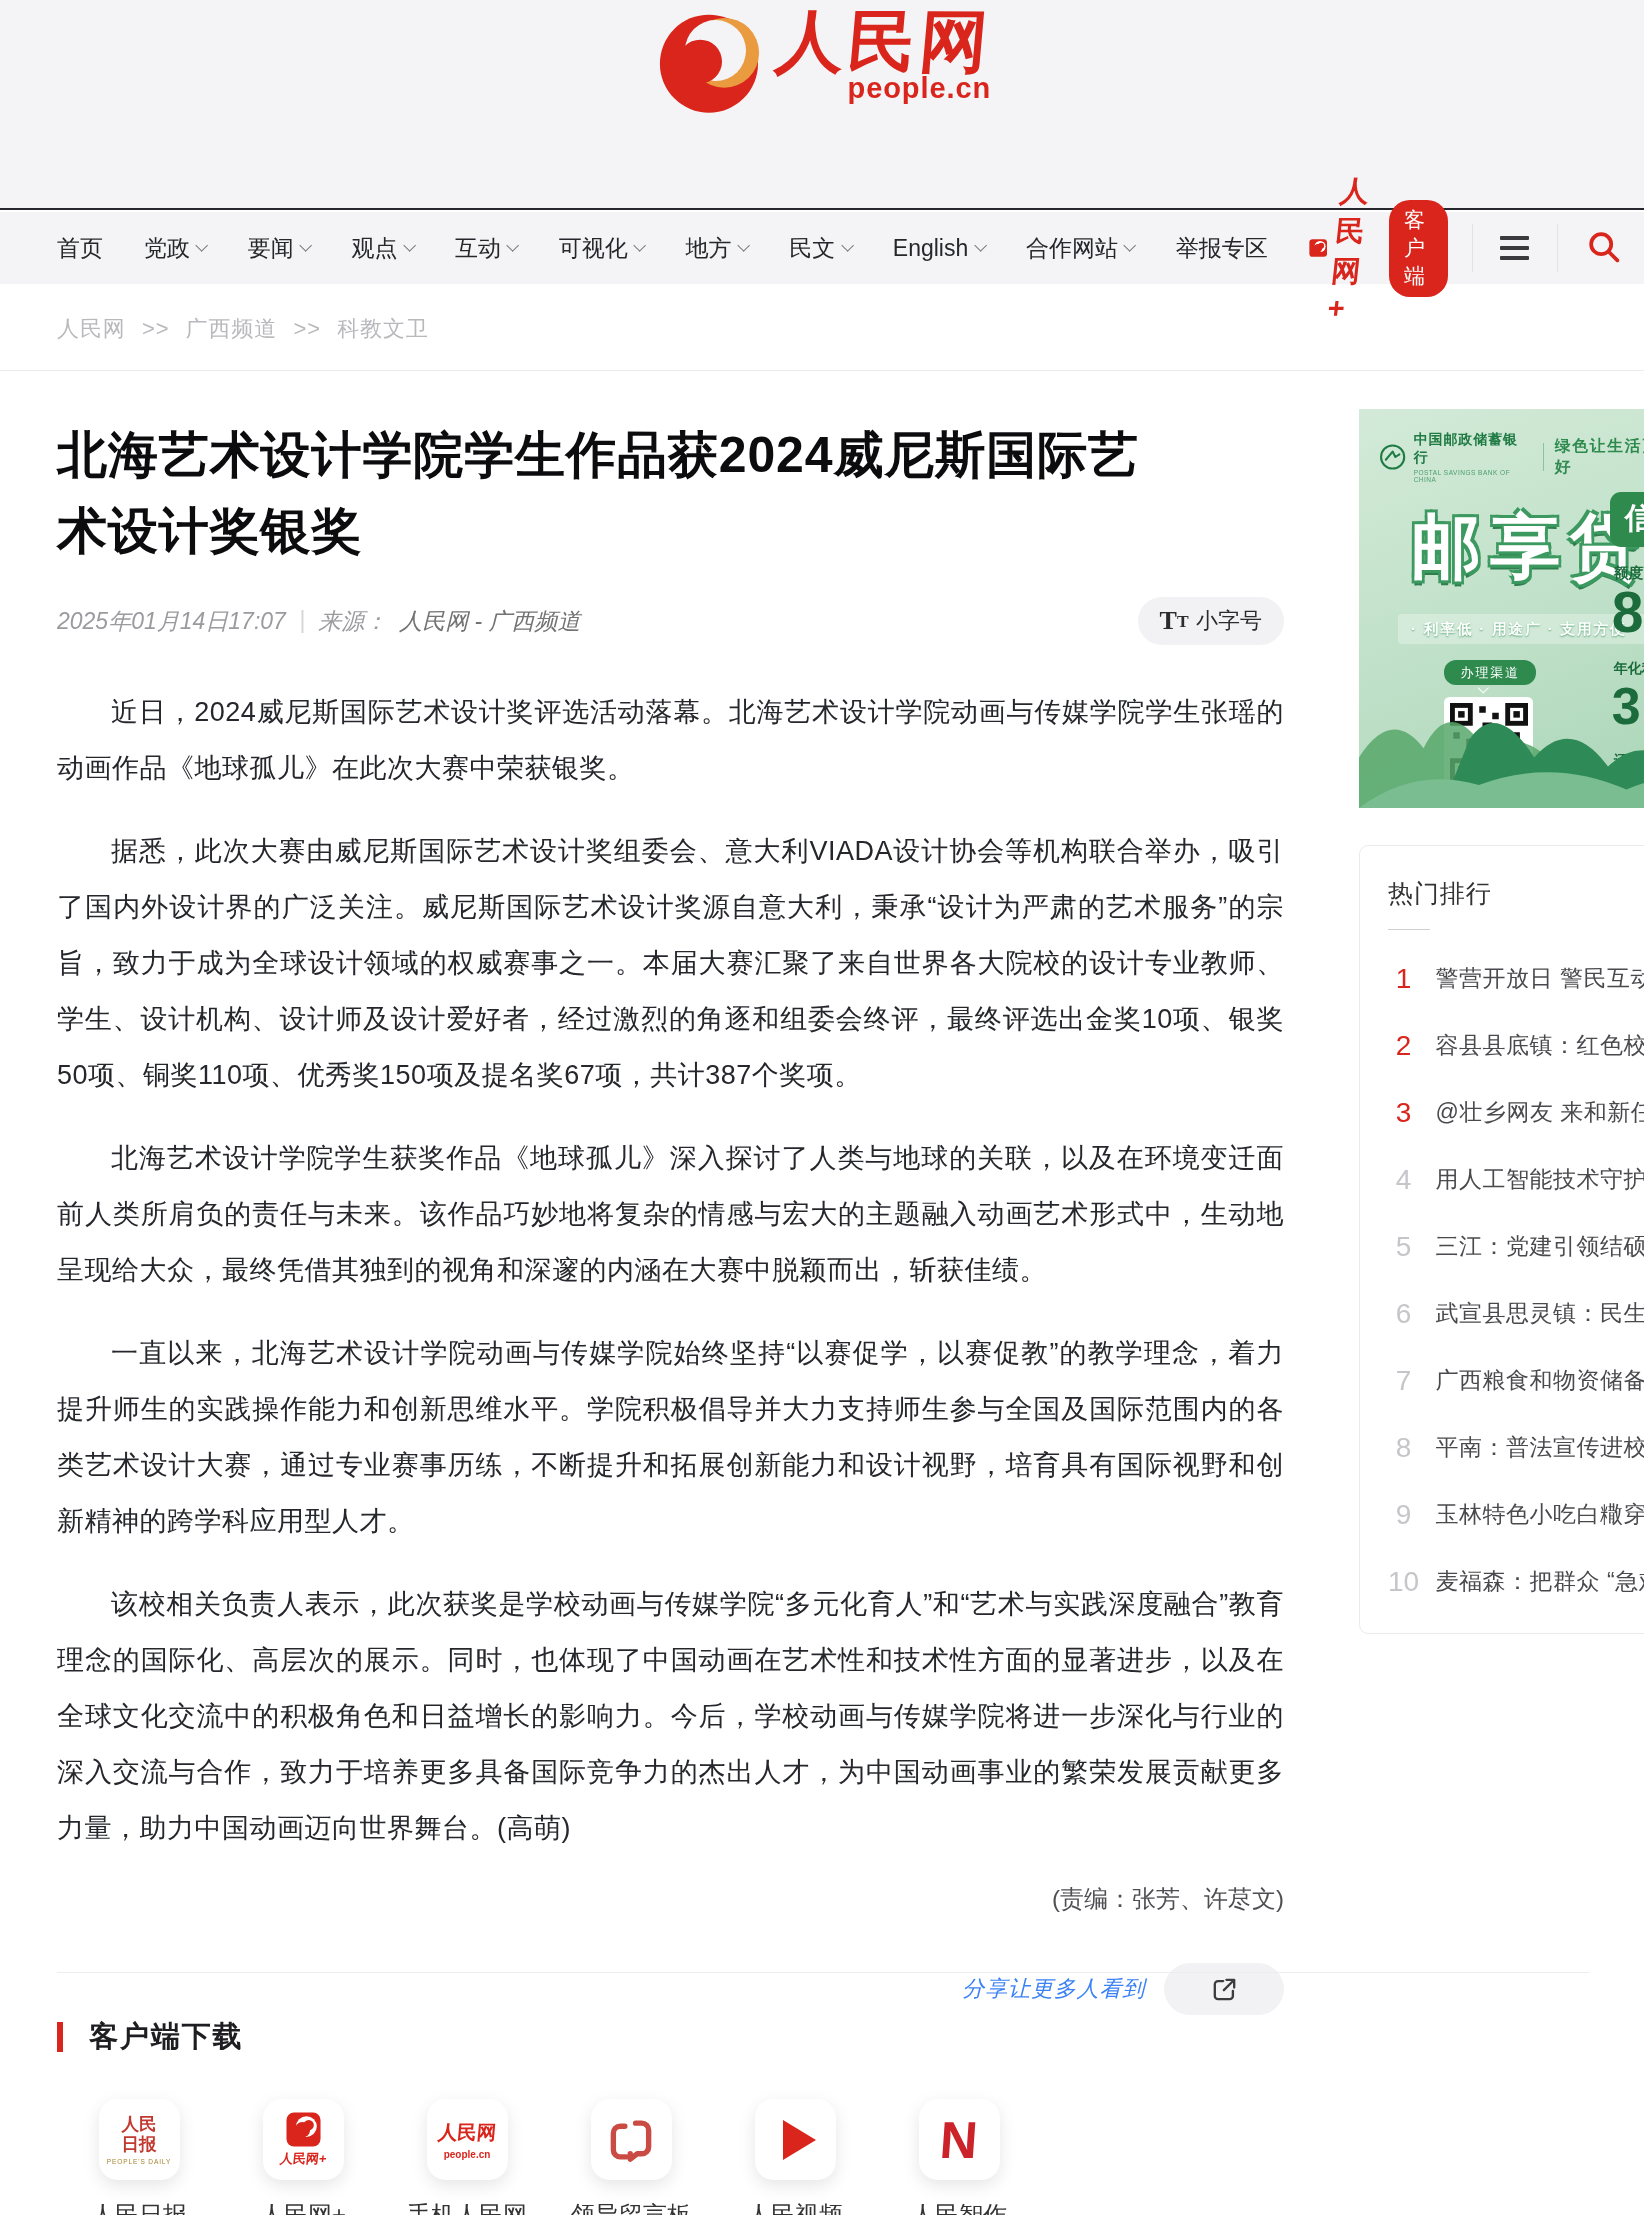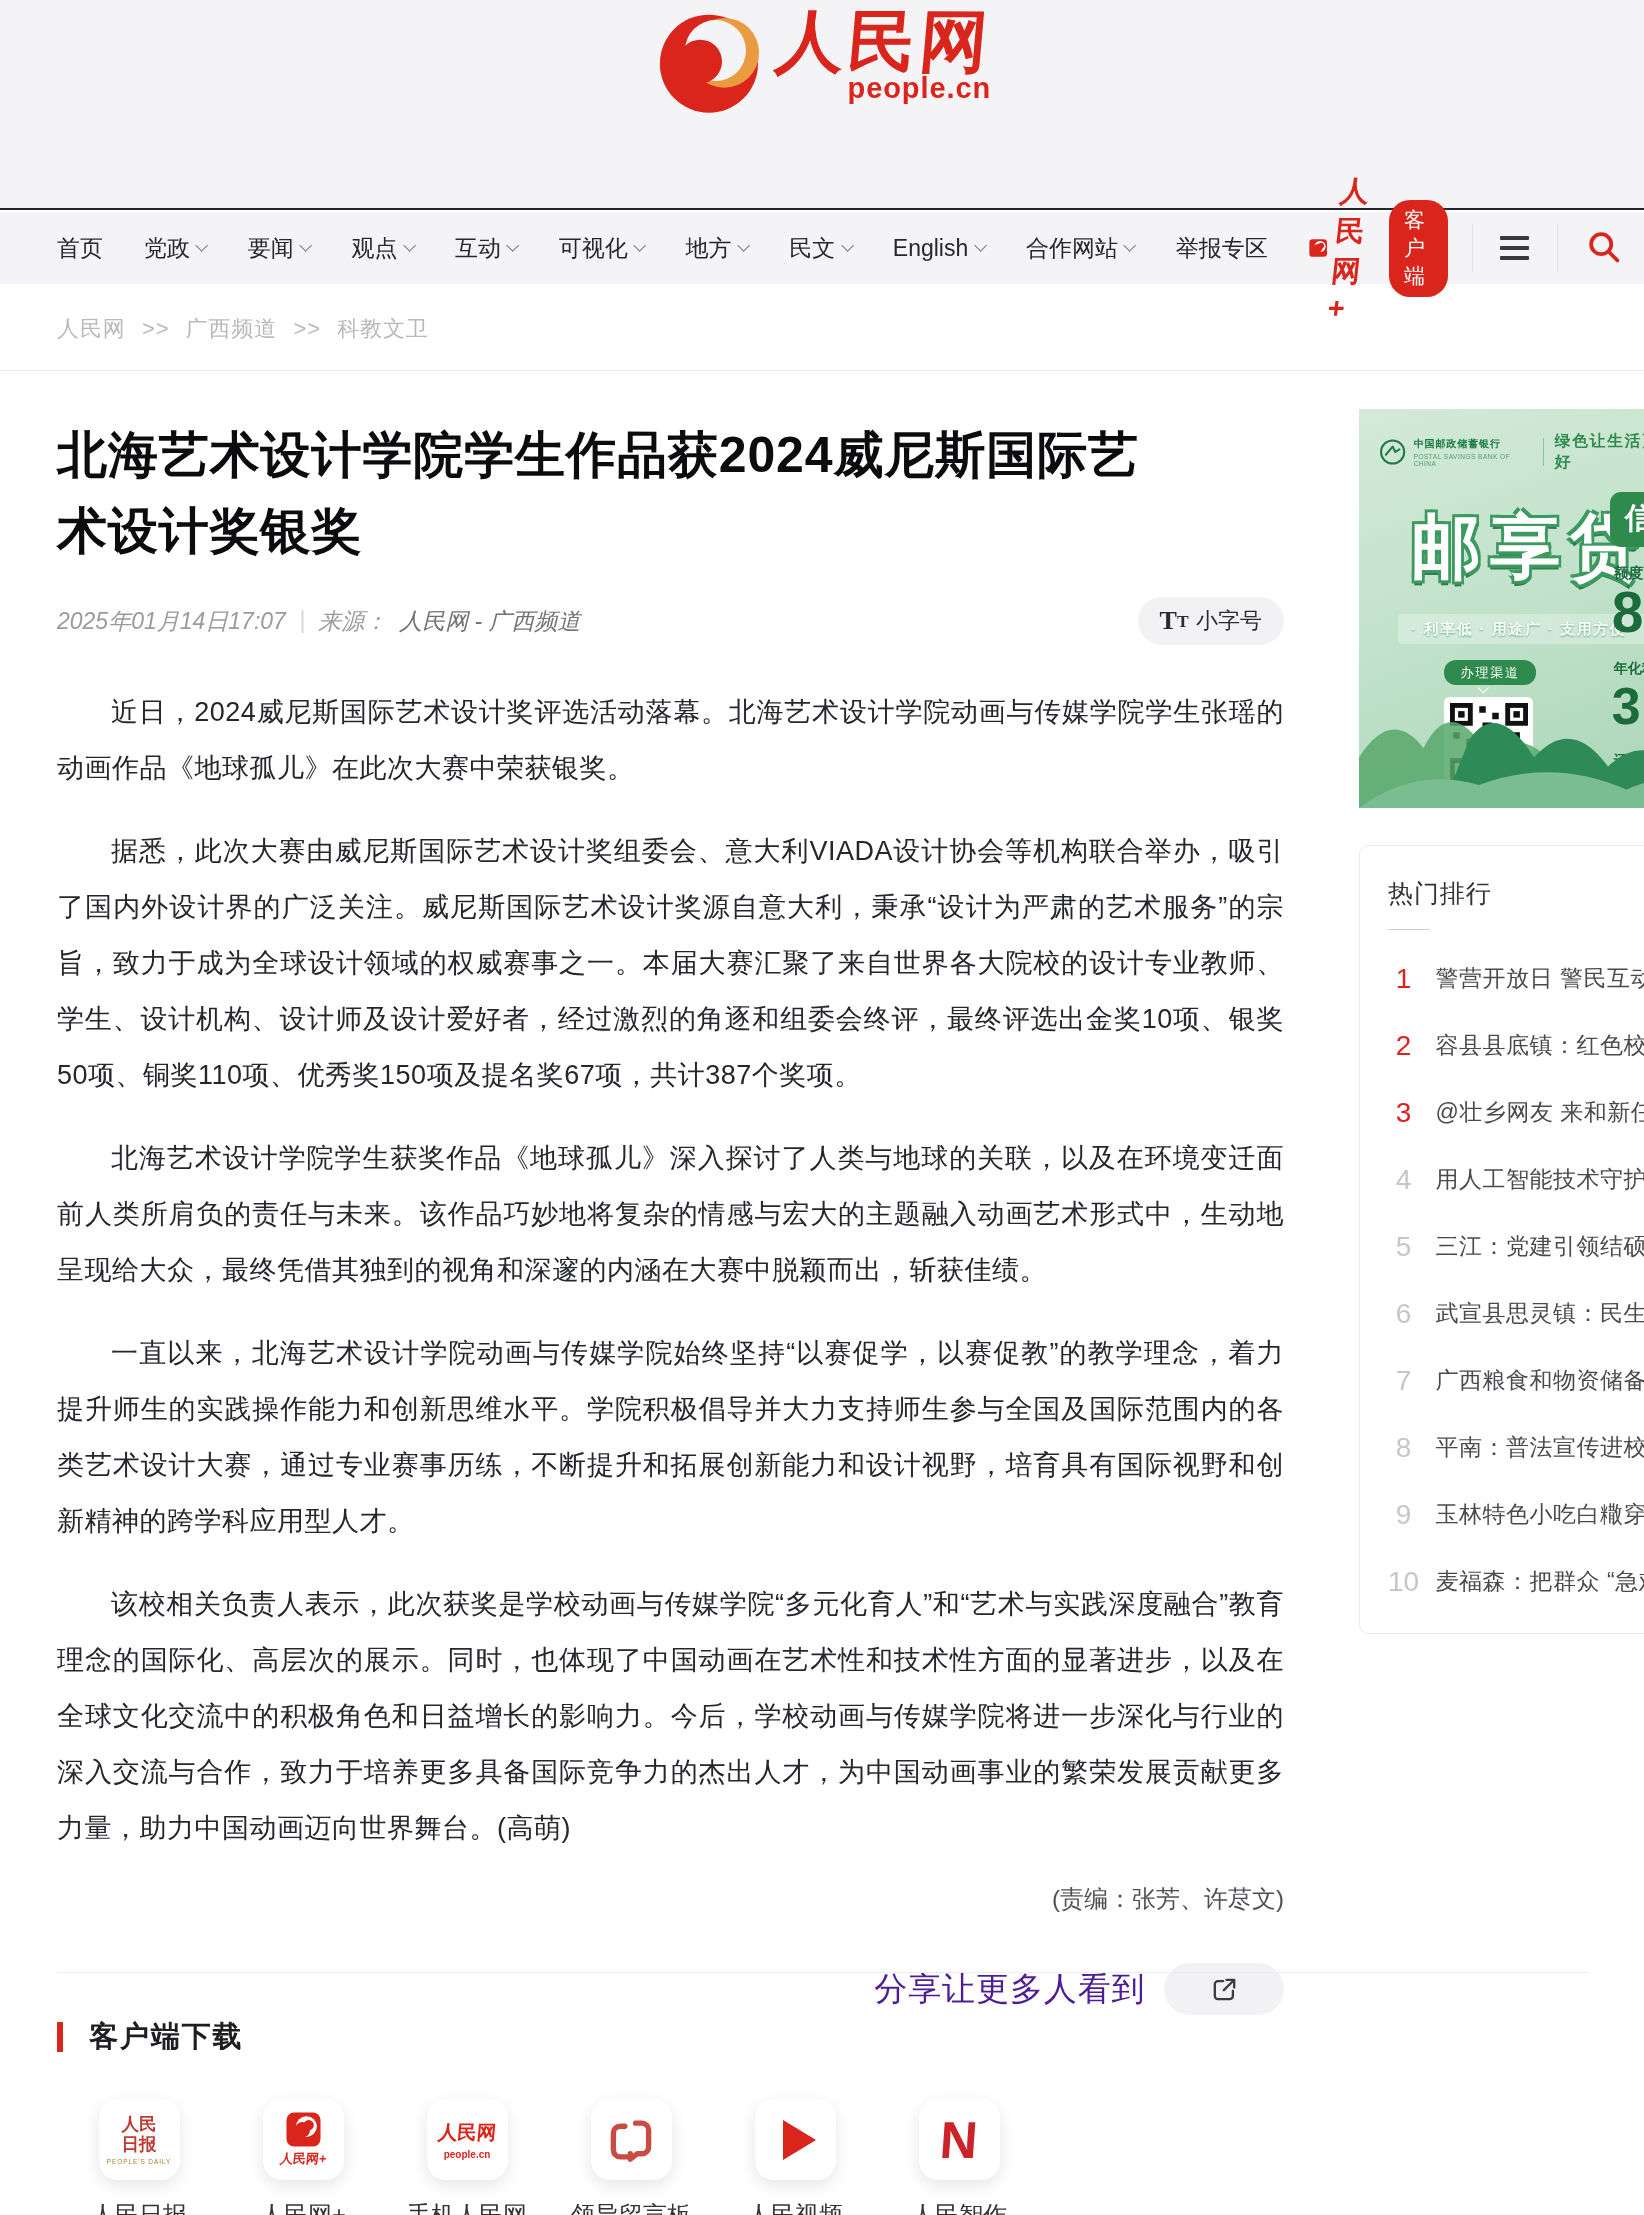--- a/index.html
+++ b/index.html
@@ -44,21 +44,21 @@
   .meta-source{color:#737373;margin-left:12px;}
   .font-size-pill{margin-left:auto;background:#f2f2f4;border-radius:24px;height:48px;display:flex;align-items:center;padding:0 22px;cursor:pointer;}
   .tt-icon{font-family:"Liberation Serif","DejaVu Serif",serif;color:#2b2b2e;font-weight:700;}
   .tt-big{font-size:26px;}
   .tt-small{font-size:17.5px;}
   .font-size-label{font-size:22px;color:#2b2b2e;margin-left:7.4px;}
   .article-body{margin-top:39px;}
   .article-body p{font-size:27px;line-height:56px;color:#26272c;text-indent:2em;text-align:justify;margin:0 0 27px 0;letter-spacing:0.5px;}
   .editor-note{text-align:right;font-size:24px;color:#4f4f53;margin-top:5.5px;}
   .share-row{margin-top:48px;display:flex;justify-content:flex-end;align-items:center;}
-  .share-label{font-size:33px;color:#4c1d95;letter-spacing:0.9px;}
+  .share-label{font-size:22px;color:#3b82f6;letter-spacing:0.9px;font-style:italic;}
   .share-pill{width:120px;height:52px;background:#f2f2f4;border-radius:26px;display:flex;align-items:center;justify-content:center;margin-left:18.5px;cursor:pointer;}
 
   .full-divider{position:absolute;left:57px;top:1972px;width:1532px;height:0.9px;background:#ededef;}
 
   
   .download{position:absolute;left:57px;top:2017px;width:1227px;}
   .download-header{display:flex;align-items:center;gap:12px;}
   .red-bar{width:5.5px;height:29.5px;background:#d9251c;margin-right:14.8px;}
   .download-title{font-size:29px;font-weight:700;color:#1e1e22;letter-spacing:1.8px;}
   .apps-row{display:flex;margin-top:42px;}
@@ -73,21 +73,21 @@
   .sjrmw-en{color:#d9251c;font-size:10px;font-weight:700;margin-top:2.8px;}
   .play-tri{width:0;height:0;border-left:33px solid #d9251c;border-top:20px solid transparent;border-bottom:20px solid transparent;margin-left:9.2px;}
   .zhizuo-n{color:#cc2229;font-size:52px;font-weight:800;line-height:1;transform:skewX(-4deg);}
 
   
   .sidebar{position:absolute;left:1359px;top:409px;width:332px;}
   .ad{position:relative;width:332px;height:399px;background:linear-gradient(160deg,#d3ead8 0%,#bfe0c8 55%,#a9d5b6 100%);overflow:hidden;cursor:pointer;}
   .ad-bank-row{position:absolute;left:20px;top:22px;display:flex;align-items:center;}
   .bank-mark{width:28px;height:28px;}
   .bank-names{margin-left:7.4px;display:flex;flex-direction:column;}
-  .bank-cn{font-size:10px;font-weight:700;color:#1f7a43;letter-spacing:0.9px;}
+  .bank-cn{font-size:14px;font-weight:700;color:#1f7a43;letter-spacing:0.9px;}
   .bank-en{font-size:6.5px;color:#4d9e6d;letter-spacing:0.5px;margin-top:1.8px;}
   .bank-sep{width:0.9px;height:28px;background:#8cc4a0;margin:0 11px;}
   .ad-slogan{font-size:15.7px;font-weight:700;color:#2f8a4e;letter-spacing:1.8px;}
   .ad-product{position:absolute;left:52px;top:92px;font-size:70px;font-weight:800;color:#fff;letter-spacing:9.2px;text-shadow:2.8px 2.8px 0 #3c9960,-2.8px 2.8px 0 #3c9960,2.8px -2.8px 0 #3c9960,-2.8px -2.8px 0 #3c9960,0 4.6px 0 #2f7f4e;}
   .ad-tagline{position:absolute;left:39px;top:205px;background:rgba(255,255,255,0.30);color:#fff;font-size:14.8px;font-weight:700;letter-spacing:1.8px;padding:5.5px 13px;border-radius:3.7px;text-shadow:0 0.9px 1.8px #5aa877;}
   .ad-qr-pill{position:absolute;left:85px;top:251px;background:#2f8a4e;color:#fff;font-size:13px;padding:3.7px 16.6px;border-radius:12px;letter-spacing:1.8px;}
   .ad-qr-caret{position:absolute;left:120px;top:275px;width:7.4px;height:7.4px;border-right:1.8px solid #fff;border-bottom:1.8px solid #fff;transform:rotate(45deg);}
   .ad-qr{position:absolute;left:85px;top:288px;width:89px;height:89px;background:#fff;border-radius:5.5px;display:flex;align-items:center;justify-content:center;}
   .ad-qr svg{width:78px;height:78px;}
   .ad-right{position:absolute;left:251px;top:0;width:111px;}

